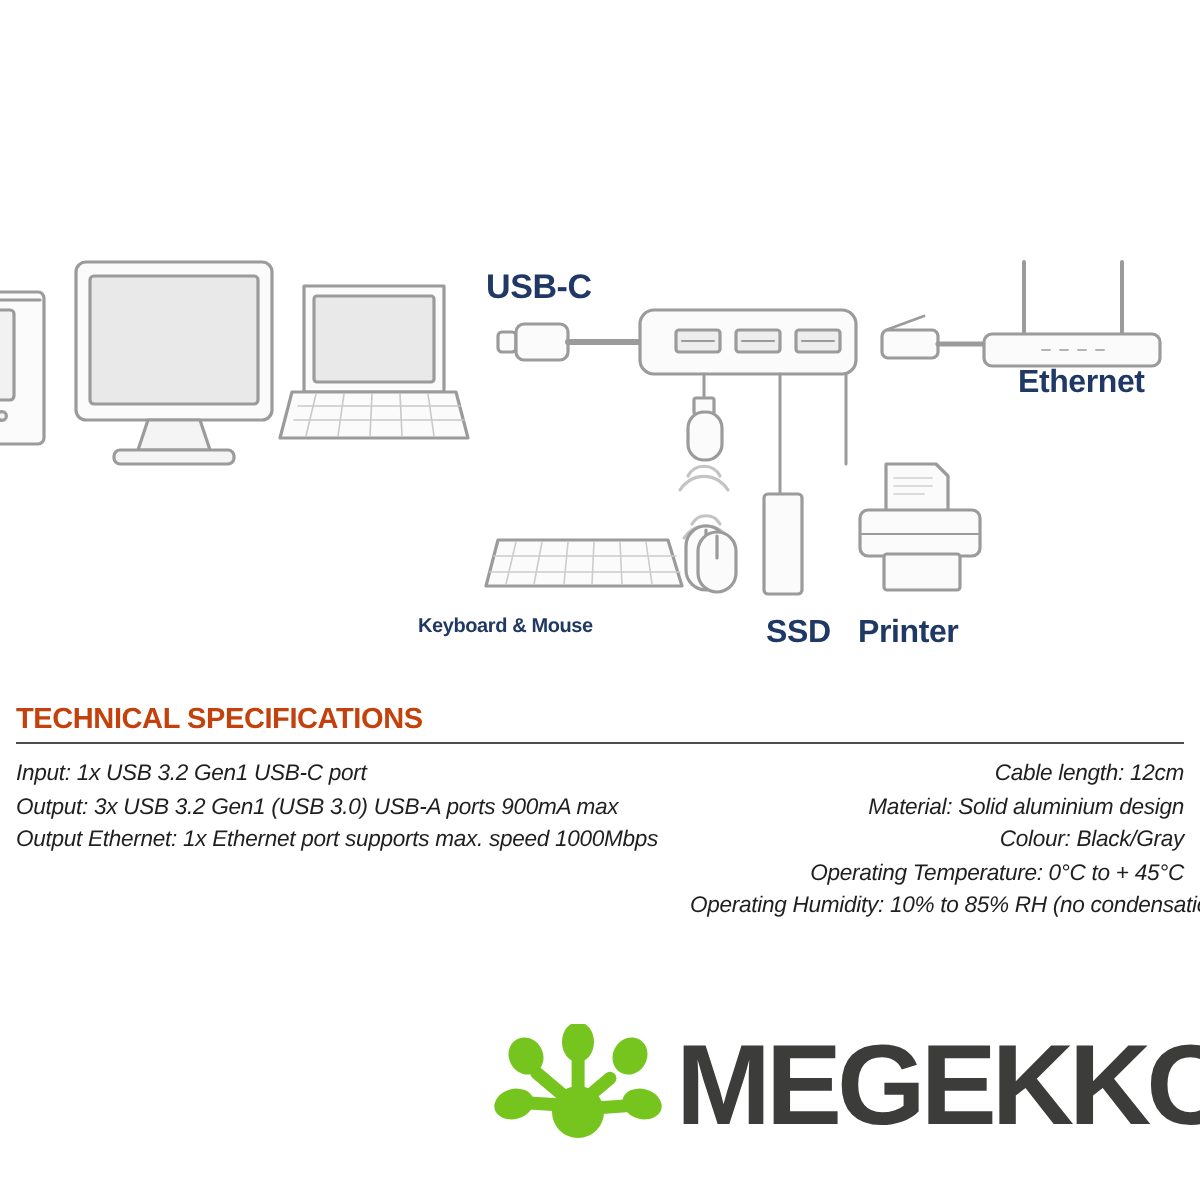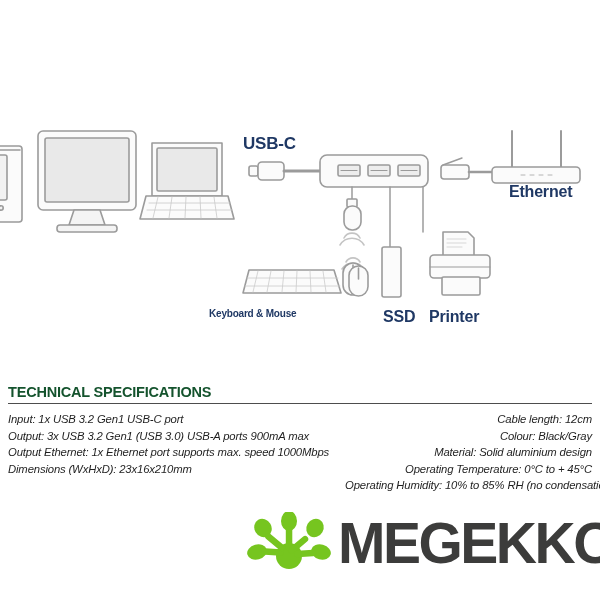--- a/index.html
+++ b/index.html
@@ -42,24 +42,23 @@
 
   
   .specs {
     position: absolute;
     left: 8px; top: 352px;
     width: 584px;
   }
   .specs-title {
     font-size: 14.5px;
     font-weight: bold;
-    color: #14532d;
+    color: #c2410c;
     letter-spacing: -0.2px;
     padding-bottom: 3px;
-    margin-top: 32px;
   }
   .rule {
     height: 1px;
     background: #4d4d4d;
     width: 584px;
   }
   .specs-cols {
     display: flex;
     padding-top: 7px;
   }
@@ -236,26 +235,25 @@
   </div>
 
   <div class="specs">
     <div class="specs-title">TECHNICAL SPECIFICATIONS</div>
     <div class="rule"></div>
     <div class="specs-cols">
       <div class="specs-col left">
         <div class="spec-line">Input: 1x USB 3.2 Gen1 USB-C port</div>
         <div class="spec-line">Output: 3x USB 3.2 Gen1 (USB 3.0) USB-A ports 900mA max</div>
         <div class="spec-line">Output Ethernet: 1x Ethernet port supports max. speed 1000Mbps</div>
-        <div class="spec-line">Dimensions (WxHxD): 23x16x210mm</div>
       </div>
       <div class="specs-col right">
         <div class="spec-line">Cable length: 12cm</div>
+        <div class="spec-line">Material: Solid aluminium design</div>
         <div class="spec-line">Colour: Black/Gray</div>
-        <div class="spec-line">Material: Solid aluminium design</div>
         <div class="spec-line">Operating Temperature: 0°C to + 45°C</div>
         <div class="spec-line">Operating Humidity: 10% to 85% RH (no condensation)</div>
       </div>
     </div>
   </div>
 
   <div class="logo">
     <svg class="logo-mark" width="86" height="62" viewBox="0 0 86 62" xmlns="http://www.w3.org/2000/svg">
       <g fill="#76c51f">
         <circle cx="43" cy="44" r="13"></circle>

